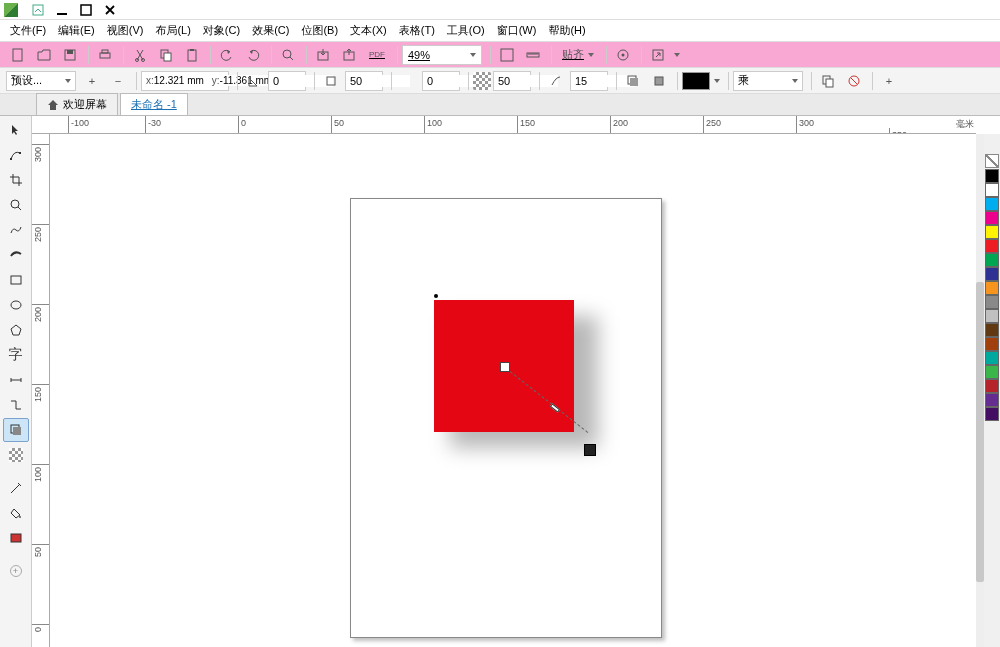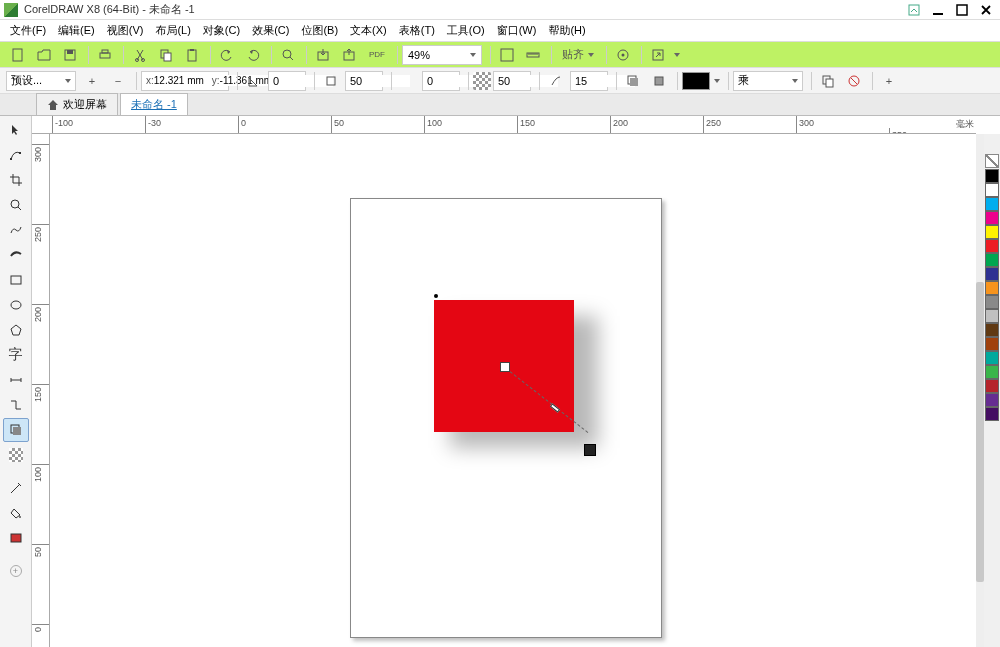--- a/index.html
+++ b/index.html
@@ -7,21 +7,21 @@
 
 .titlebar { height:20px; background:#fff; display:flex; align-items:center; padding:0 4px; border-bottom:1px solid #ddd; }
 .titlebar .app-icon { width:14px; height:14px; background:linear-gradient(135deg,#6ab04c 50%,#2e7d32 50%); margin-right:6px; }
 .titlebar .title { flex:1; color:#333; }
 .titlebar .winbtn { width:20px; height:16px; display:flex; align-items:center; justify-content:center; margin-left:4px; cursor:pointer; }
 .titlebar .winbtn svg { width:12px; height:12px; }
 
 .menubar { height:22px; background:#fff; display:flex; align-items:center; padding:0 4px; border-bottom:1px solid #ddd; }
 .menubar .mitem { padding:2px 6px; cursor:pointer; }
 
-.toolbar1 { height:26px; background:#bef264; display:flex; align-items:center; padding:0 6px; border-bottom:1px solid #ddd; }
+.toolbar1 { height:26px; background:#f9a8d4; display:flex; align-items:center; padding:0 6px; border-bottom:1px solid #ddd;text-decoration:underline; }
 .toolbar2 { height:26px; background:#f4f4f4; display:flex; align-items:center; padding:0 6px; border-bottom:1px solid #ddd; }
 .tbtn { width:24px; height:22px; display:flex; align-items:center; justify-content:center; margin-right:2px; cursor:pointer; border-radius:2px; color:#555; }
 .tbtn svg { width:14px; height:14px; }
 .tsep { width:1px; height:18px; background:#ccc; margin:0 4px; }
 .tfield { height:20px; border:1px solid #ccc; background:#fff; padding:0 4px; display:flex; align-items:center; margin-right:4px; }
 .tfield input { border:none; outline:none; width:60px; font-size:11px; }
 .dropdown-arrow { width:0; height:0; border-left:3px solid transparent; border-right:3px solid transparent; border-top:4px solid #666; margin-left:2px; }
 .checker { background:repeating-conic-gradient(#999 0 25%,#fff 0 50%) 0 0/6px 6px; }
 .colorwell { width:28px; height:18px; border:1px solid #999; background:#000; }
 
@@ -66,21 +66,20 @@
 .coord-box { width:88px; }
 .coord-box .row { display:flex; align-items:center; height:13px; }
 .coord-box .row span { font-size:10px; color:#555; }
 .coord-box input { border:none; outline:none; width:58px; font-size:10px; }
 </style>
 </head>
 <body>
 
 <div class="titlebar">
   <div class="app-icon"></div>
-  <div class="title">CorelDRAW X8 (64-Bit) - 未命名 -1</div>
   <div class="winbtn">
       <svg viewBox="0 0 12 12">
         <rect x="1" y="1" width="10" height="10" fill="none" stroke="#4a8" stroke-width="1"></rect>
         <path d="M3 8 L6 5 L9 8" fill="none" stroke="#4a8"></path>
       </svg>
     </div>
   <div class="winbtn">
       <svg viewBox="0 0 12 12">
         <rect x="1" y="9" width="10" height="2" fill="#000"></rect>
       </svg>
@@ -428,21 +427,21 @@
         </svg>
       </div>
     <div style="height:8px;"></div>
     <div class="tool">
         <div class="expand">+</div>
       </div>
   </div>
 
   <div class="ruler-h">
     <span class="label">毫米</span>
-  <div class="tick" style="left: 20px;">
+  <div class="tick" style="left: 36px;">
         <span>-100</span>
       </div>
       <div class="tick" style="left: 113px;">
         <span>-30</span>
       </div>
       <div class="tick" style="left: 206px;">
         <span>0</span>
       </div>
       <div class="tick" style="left: 299px;">
         <span>50</span>

